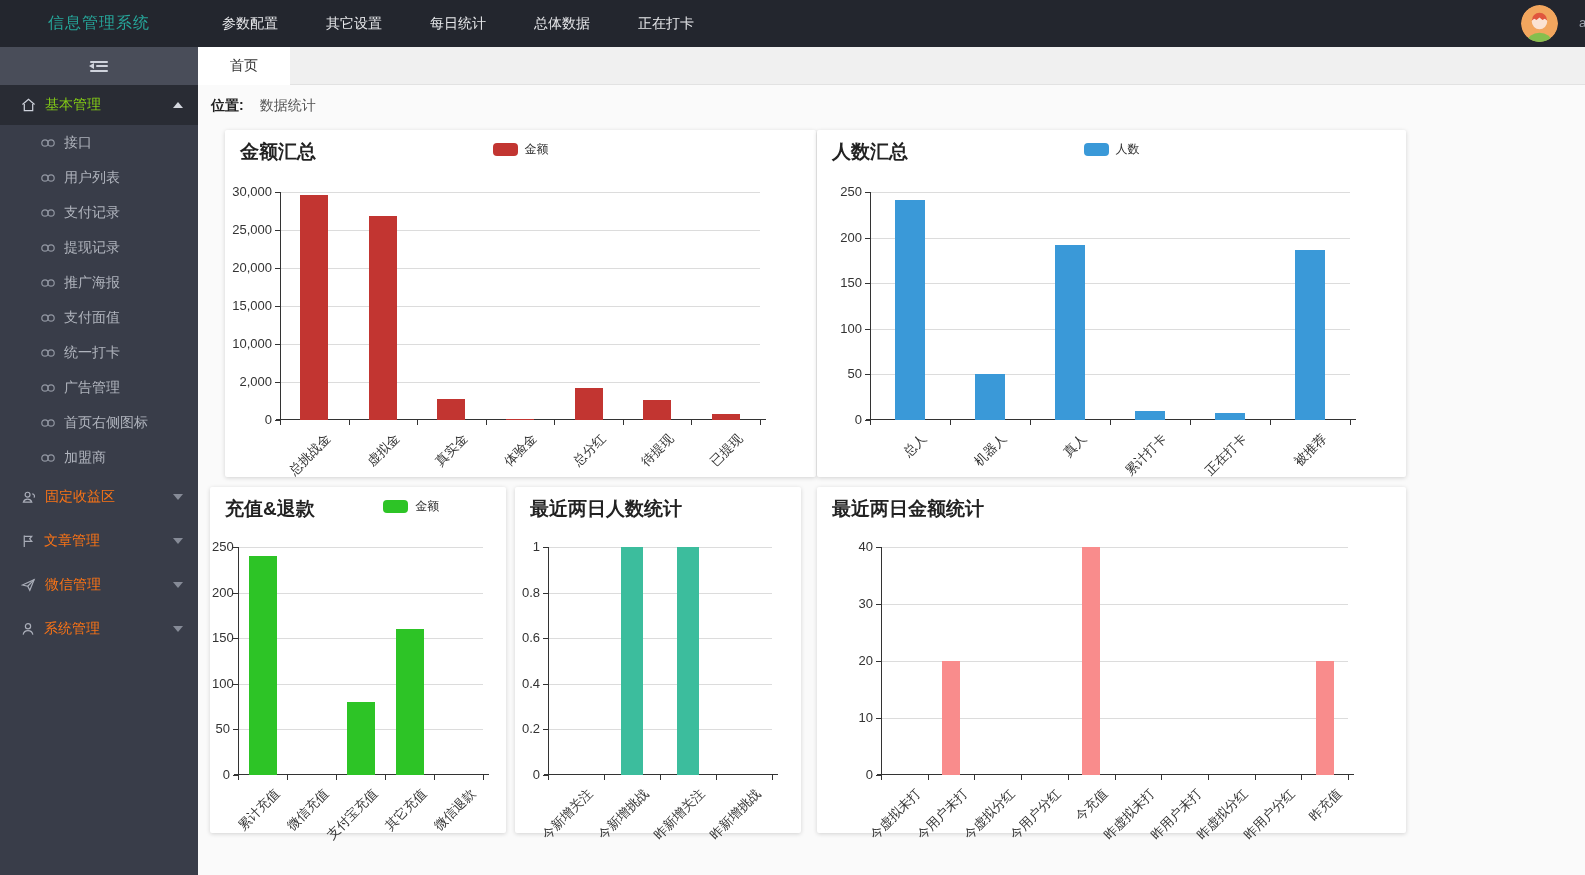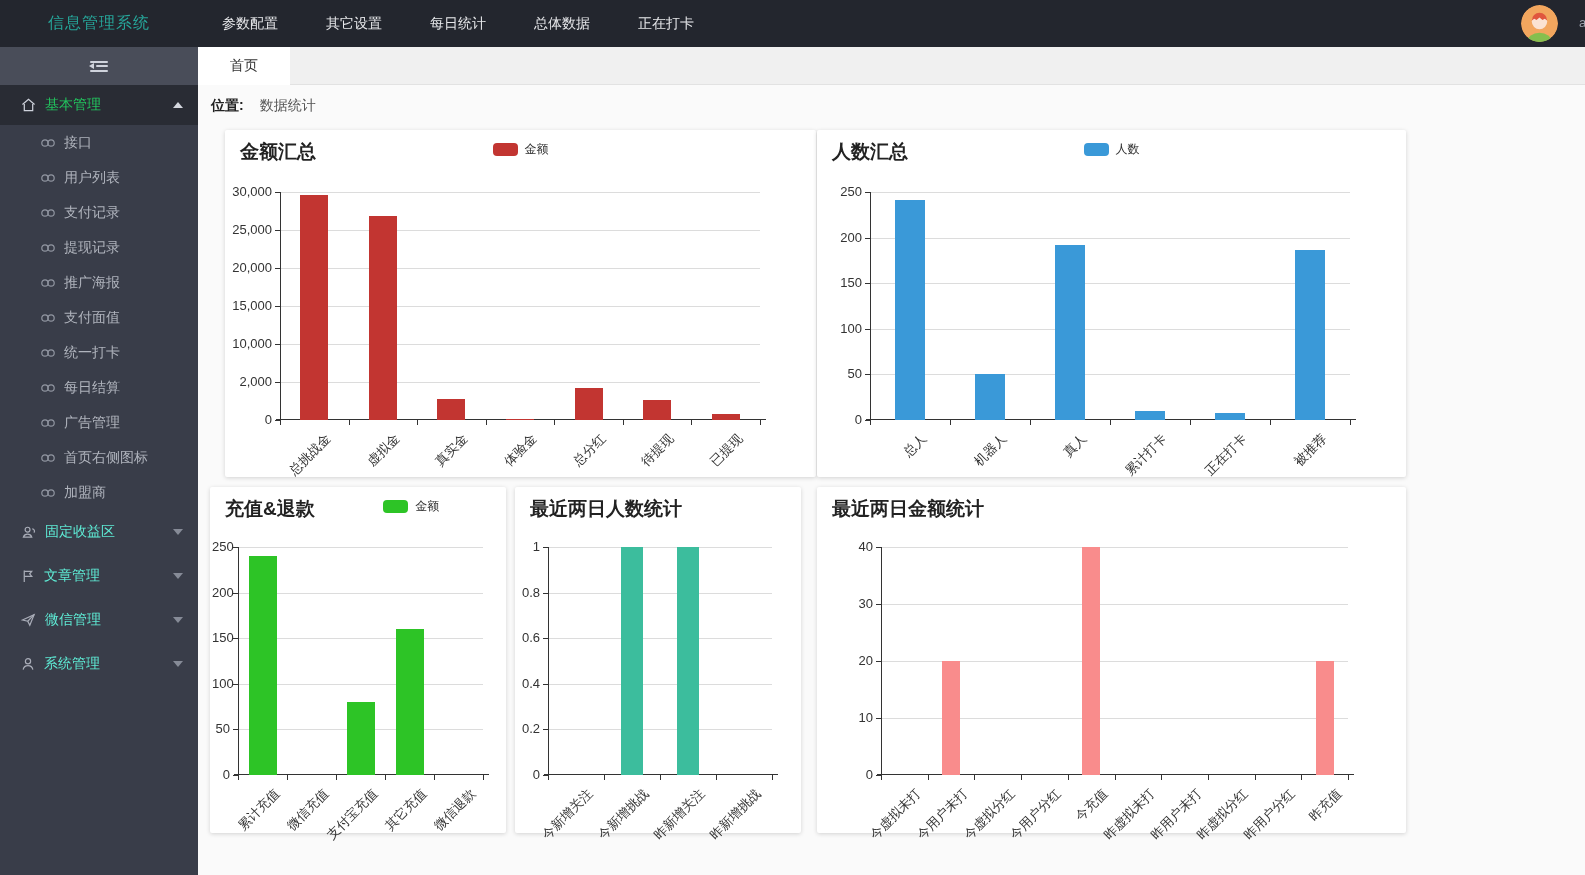--- a/index.html
+++ b/index.html
@@ -18,23 +18,23 @@
     color:#9aa0ab;font-size:13px}
 
   
   #sidebar{position:absolute;left:0;top:47px;bottom:0;width:198px;background:#393d49}
   .side-toggle{height:38px;background:#494d59;display:flex;align-items:center;justify-content:center;cursor:pointer}
   .tbar{display:block;width:18px;height:2px;background:#cfd3dc;margin:2.5px 0;border-radius:1px}
   .tbar.mid{width:12px;margin-left:6px;position:relative}
   .tbar.mid::before{content:"";position:absolute;left:-7px;top:-2.5px;
     border-right:5px solid #cfd3dc;border-top:3.5px solid transparent;border-bottom:3.5px solid transparent}
   .sh-open,.sh{position:relative;display:flex;align-items:center;padding-left:21px;
-    color:#22c55e;font-size:14px;cursor:pointer}
+    color:#84cc16;font-size:14px;cursor:pointer}
   .sh-open{height:40px;background:rgba(0,0,0,.28)}
-  .sh{height:44px;color:#5eead4}
+  .sh{height:44px;color:#f97316}
   .icon{display:inline-flex;margin-right:9px;align-items:center}
   .chev{position:absolute;right:15px;width:0;height:0}
   .chev.up{border-left:5px solid transparent;border-right:5px solid transparent;border-bottom:6px solid #d4d7de}
   .chev.down{border-left:5px solid transparent;border-right:5px solid transparent;border-top:6px solid #868b97}
   .child{display:flex;align-items:center;height:35px;padding-left:40px;
     color:#b0b4bd;font-size:14px;cursor:pointer}
   .child .icon{margin-right:8px}
 
   
   #tabbar{position:absolute;left:198px;top:47px;right:0;height:38px;background:#f0f0f0;
@@ -166,29 +166,20 @@
         <span>支付面值</span>
       </div>
       <div class="child">
         <span class="icon">
             <svg width="16" height="12" fill="none" stroke="#9196a1" stroke-width="1.2">
               <circle cx="5" cy="6" r="3.2"></circle>
               <circle cx="11" cy="6" r="3.2"></circle>
             </svg>
           </span>
         <span>统一打卡</span>
-      </div>
-      <div class="child">
-        <span class="icon">
-            <svg width="16" height="12" fill="none" stroke="#9196a1" stroke-width="1.2">
-              <circle cx="5" cy="6" r="3.2"></circle>
-              <circle cx="11" cy="6" r="3.2"></circle>
-            </svg>
-          </span>
-        <span>每日结算</span>
       </div>
       <div class="child">
         <span class="icon">
             <svg width="16" height="12" fill="none" stroke="#9196a1" stroke-width="1.2">
               <circle cx="5" cy="6" r="3.2"></circle>
               <circle cx="11" cy="6" r="3.2"></circle>
             </svg>
           </span>
         <span>广告管理</span>
       </div>

